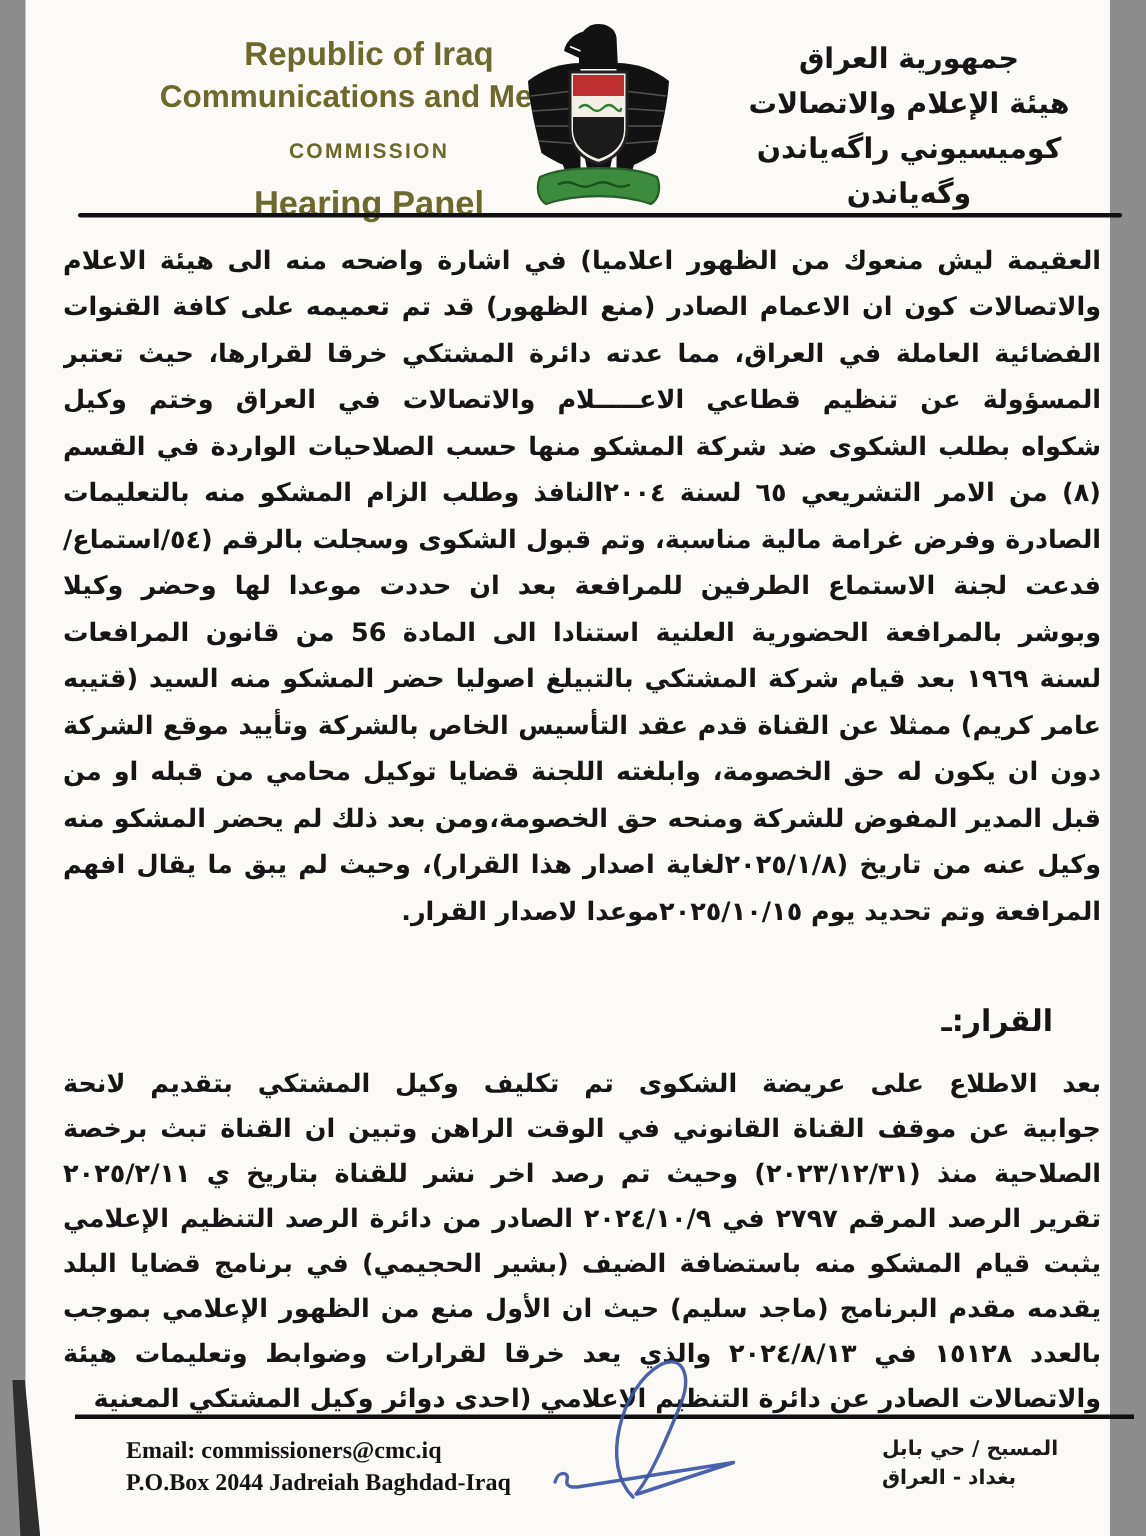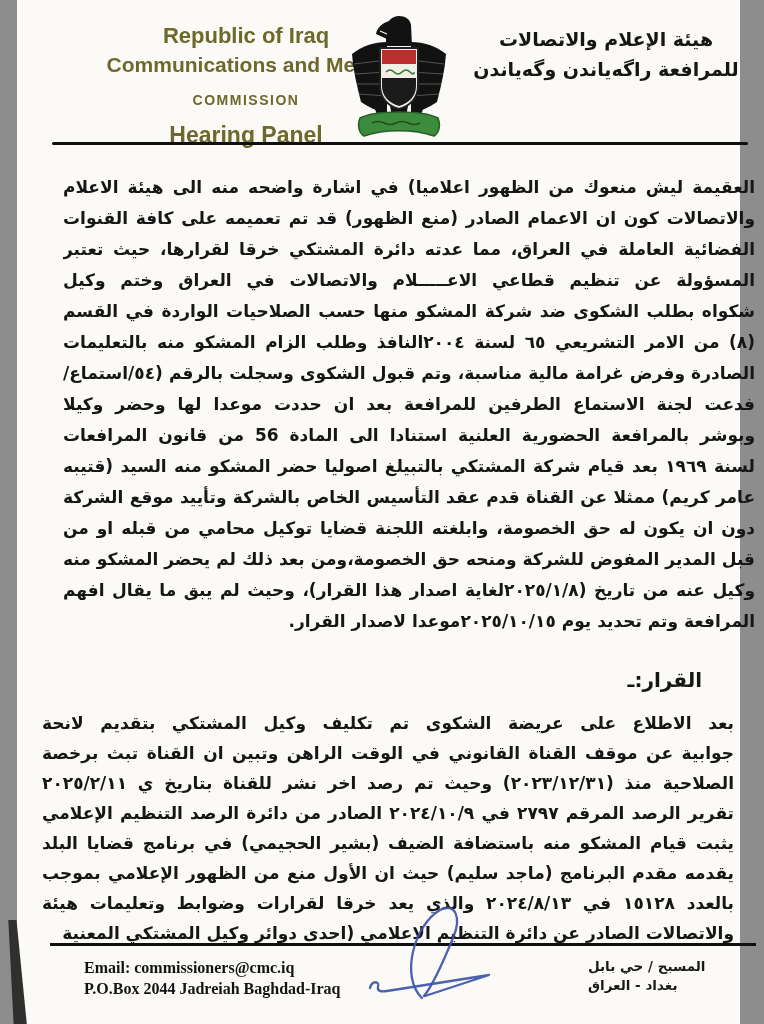--- a/index.html
+++ b/index.html
@@ -36,21 +36,21 @@
   
   .para {
     position:absolute; left:42px; width:692px; direction:rtl;
     color:var(--ink,#161616); font-weight:bold; font-size:17px;
   }
   .para .bline {
     height:31px; line-height:31px; overflow:hidden;
     text-align:justify; text-align-last:justify;
   }
   .para .bline:last-child { text-align-last:right; }
-  .p1 { top:172px;margin-left:21px; }
+  .p1 { top:159px; }
   .p2 { top:708px; }
   .p2 .bline { height:30px; line-height:30px; }
   .decision {
     position:absolute; right:62px; top:668px; direction:rtl;
     color:var(--ink,#161616); font-weight:bold; font-size:20px;
     text-underline-offset:4px;
   }
   
   .foot-rule { position:absolute; left:50px; top:943px; width:706px; height:3px; background:#101010; }
   .foot-en {
@@ -101,22 +101,23 @@
     <path d="M36,36 L74,36 L74,74 C74,86 66,94 55,97 C44,94 36,86 36,74 Z" fill="#f3efe6" stroke="#202020" stroke-width="2"></path>
     <rect x="38" y="38" width="34" height="14" fill="#bf2e2e"></rect>
     <path d="M42,60 q4,-4 8,0 t8,0 t8,0 t4,0" stroke="#2f7d32" stroke-width="1.6" fill="none"></path>
     <path d="M38,66 L72,66 L72,74 C72,84 65,91 55,94 C45,91 38,84 38,74 Z" fill="#1b1b1b"></path>
 
     <path d="M16,106 C32,98 78,98 94,106 C97,114 95,121 90,124 C70,117 40,117 20,124 C15,121 13,114 16,106 Z" fill="#3d8b3d" stroke="#265f27" stroke-width="1.5"></path>
     <path d="M28,111 q6,-3 12,0 t12,0 t12,0 t12,0" stroke="#1d4f1f" stroke-width="1.6" fill="none"></path>
   </svg>
 
   <div class="hdr-ar">
+      <div class="l">جمهورية العراق</div>
       <div class="l">هيئة الإعلام والاتصالات</div>
-      <div class="l">للمرافعة راگەياندن وگەياندن</div>
+      <div class="l">كوميسيوني راگەياندن وگەياندن</div>
     </div>
 
   <div class="hdr-rule"></div>
 
   <div class="para p1">
       <div class="bline">العقيمة ليش منعوك من الظهور اعلاميا) في اشارة واضحه منه الى هيئة الاعلام</div>
       <div class="bline">والاتصالات كون ان الاعمام الصادر (منع الظهور) قد تم تعميمه على كافة القنوات</div>
       <div class="bline">الفضائية العاملة في العراق، مما عدته دائرة المشتكي خرقا لقرارها، حيث تعتبر الجهة</div>
       <div class="bline">المسؤولة عن تنظيم قطاعي الاعـــــلام والاتصالات في العراق وختم وكيل المشتكي</div>
       <div class="bline">شكواه بطلب الشكوى ضد شركة المشكو منها حسب الصلاحيات الواردة في القسم</div>

